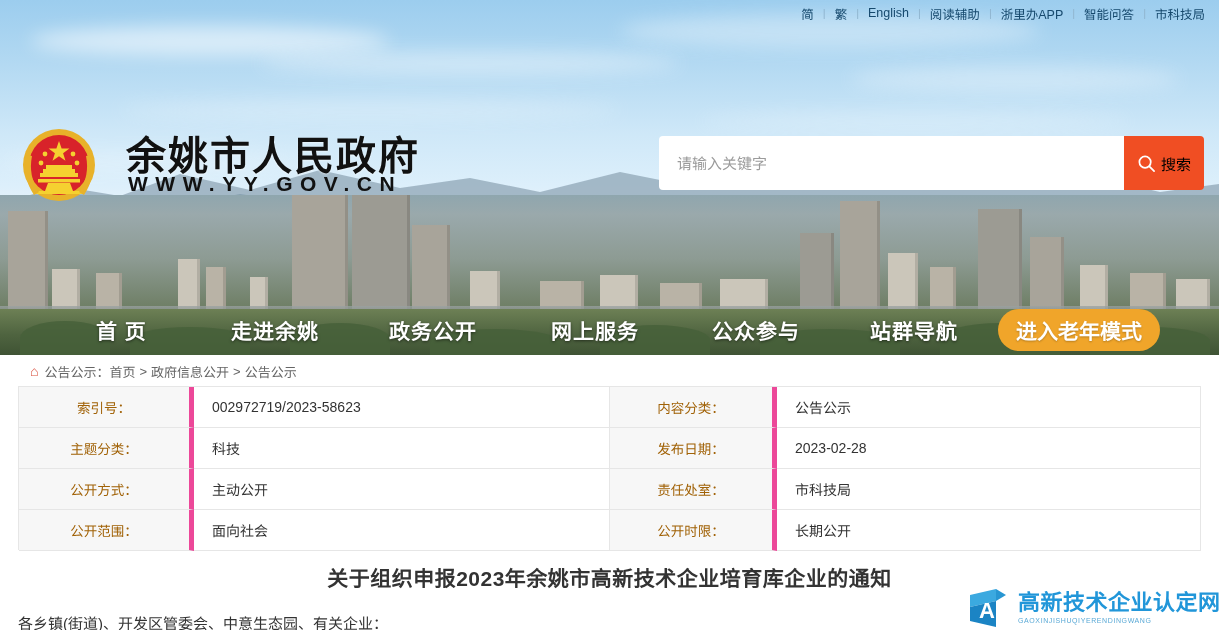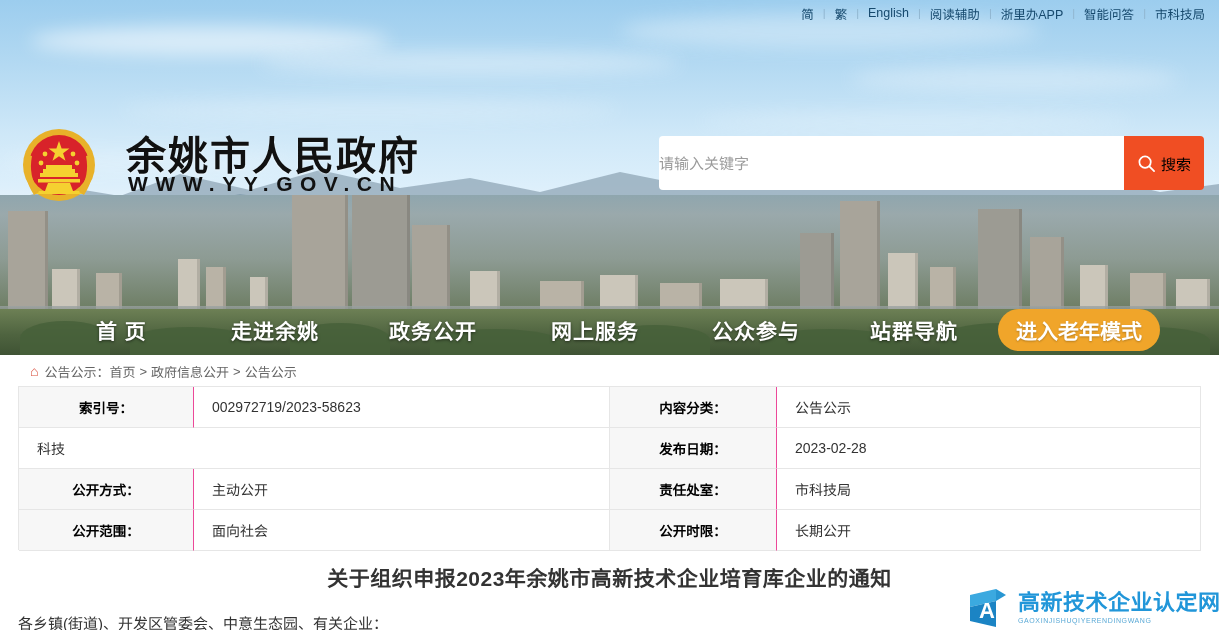--- a/index.html
+++ b/index.html
@@ -81,21 +81,21 @@
     font-family:"Liberation Sans",sans-serif;
   }
 
   
   .searchwrap {
     position:absolute; left:659px; top:136px; width:545px; height:54px; z-index:5;
     display:flex;
   }
   .searchbox {
     flex:1; background:#fff; border-radius:4px 0 0 4px;
-    display:flex; align-items:center; 
+    display:flex; align-items:center; padding-left:18px;
   }
   .searchbox input {
     border:none; outline:none; width:100%; height:52px;
     font-size:15px; color:#333; background:transparent;
     font-family:"Liberation Sans",sans-serif;
   }
   .searchbox input::placeholder { color:#9b9b9b; }
   .searchbtn {
     width:80px; background:#f04e23; border-radius:0 4px 4px 0;
     display:flex; align-items:center; justify-content:center; gap:5px;
@@ -130,23 +130,23 @@
   
   .infotable {
     position:absolute; left:18px; top:386px; width:1183px; height:164px;
     display:grid; grid-template-columns:1fr 1fr;
     border-top:1px solid #e6e6e6; border-left:1px solid #e6e6e6;
     background:#fff;
   }
   .cellrow { display:flex; }
   .lbl {
     width:175px; min-height:41px;
-    background:#f7f7f7; border-right:1px solid #ec4899; border-bottom:1px solid #e6e6e6;
+    background:#f7f7f7; border-right:5px solid #ec4899; border-bottom:1px solid #e6e6e6;
     display:flex; align-items:center; justify-content:center;
-    font-size:13.5px; color:#000000;font-weight:bold;
+    font-size:13.5px; color:#a16207;
   }
   .lbl.wide { width:167px; }
   .val {
     flex:1; min-height:41px; border-right:1px solid #e6e6e6; border-bottom:1px solid #e6e6e6;
     display:flex; align-items:center; padding-left:18px;
     font-size:14px; color:#333;
   }
   .tcol { display:flex; flex-direction:column; }
 
   
@@ -307,20 +307,21 @@
     <a>公告公示</a>
   </div>
 
   <div class="infotable">
     <div class="tcol">
       <div class="cellrow">
         <div class="lbl">索引号：</div>
         <div class="val">002972719/2023-58623</div>
       </div>
       <div class="cellrow">
+        <div class="lbl">主题分类：</div>
         <div class="val">科技</div>
       </div>
       <div class="cellrow">
         <div class="lbl">公开方式：</div>
         <div class="val">主动公开</div>
       </div>
       <div class="cellrow">
         <div class="lbl">公开范围：</div>
         <div class="val">面向社会</div>
       </div>

